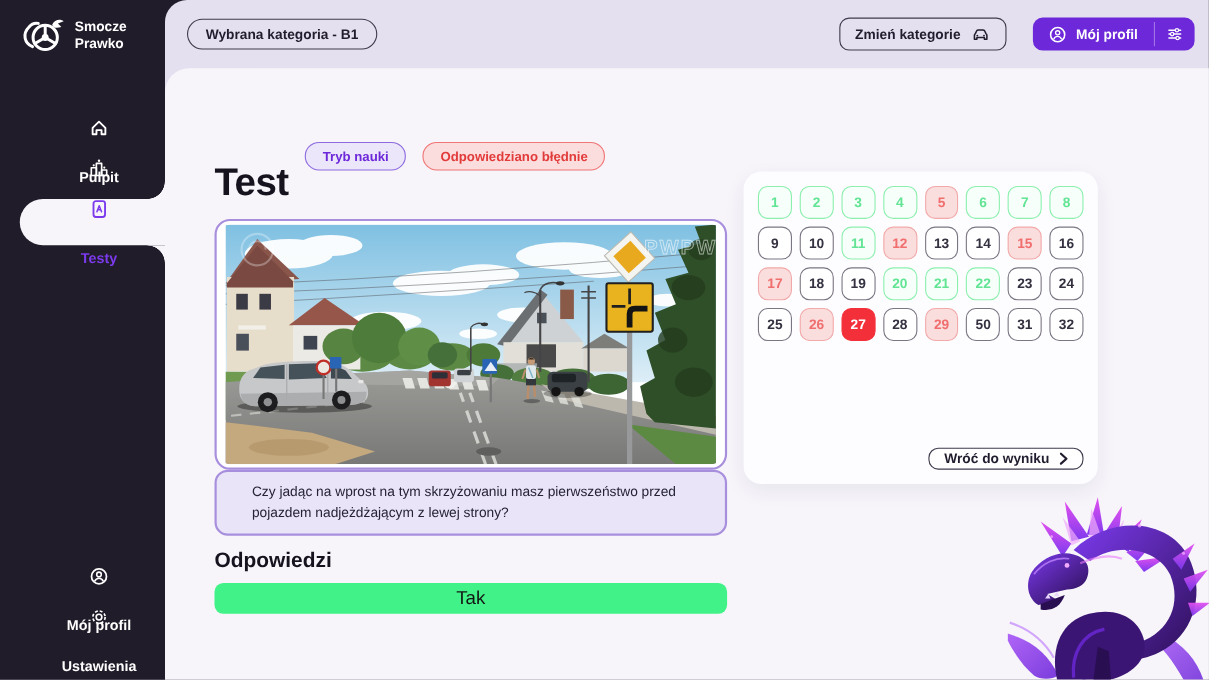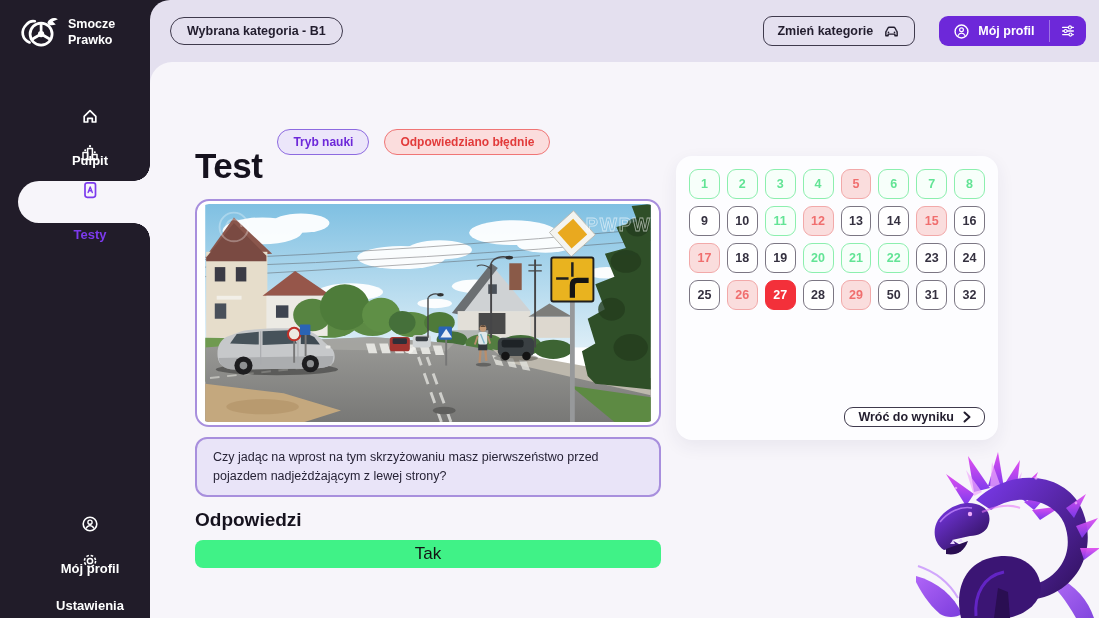--- a/index.html
+++ b/index.html
@@ -66,22 +66,22 @@
   .pill { height:26px; display:inline-flex; align-items:center; padding:0 15px;
     border-radius:14px; font-size:12px; font-weight:700; }
   .pill-purple { background:#ece6fa; border:1.5px solid #8d6ae0; color:#6d28d9; }
   .pill-red { background:#fbdddd; border:1.5px solid #f07575; color:#e23b3b; }
 
   .photo-frame { width:466px; height:228px; background:#fff; border:2px solid #a88fdd;
     border-radius:14px; padding:3px; }
   .photo-clip { width:456px; height:218px; border-radius:9px; overflow:hidden; }
   .photo-clip svg { display:block; }
 
-  .question-box { margin-top:10px; border:2px solid #a88fdd; background:#e9e4f8;
-    border-radius:12px; padding:9px 16px; font-size:12.5px; font-weight:500;
+  .question-box { margin-top:0; border:2px solid #a88fdd; background:#e9e4f8;
+    border-radius:12px; padding:9px 32px; font-size:12.5px; font-weight:500;
     line-height:1.5; color:#272336; min-height:51px; }
   .answers-heading { margin:12px 0 9px; font-size:19px; font-weight:700; }
   .answers { display:flex; gap:13px; }
   .ans { flex:1; height:28px; border-radius:8px; font-size:17px; font-weight:400; color:#141414; }
   .ans-yes { background:#40f287; }
   .ans-no  { background:#f64444; }
 
   
   .qpanel { position:absolute; left:526px; top:94px; width:322px; height:284px;
     background:#fdfdff; border-radius:16px; padding:13px;

